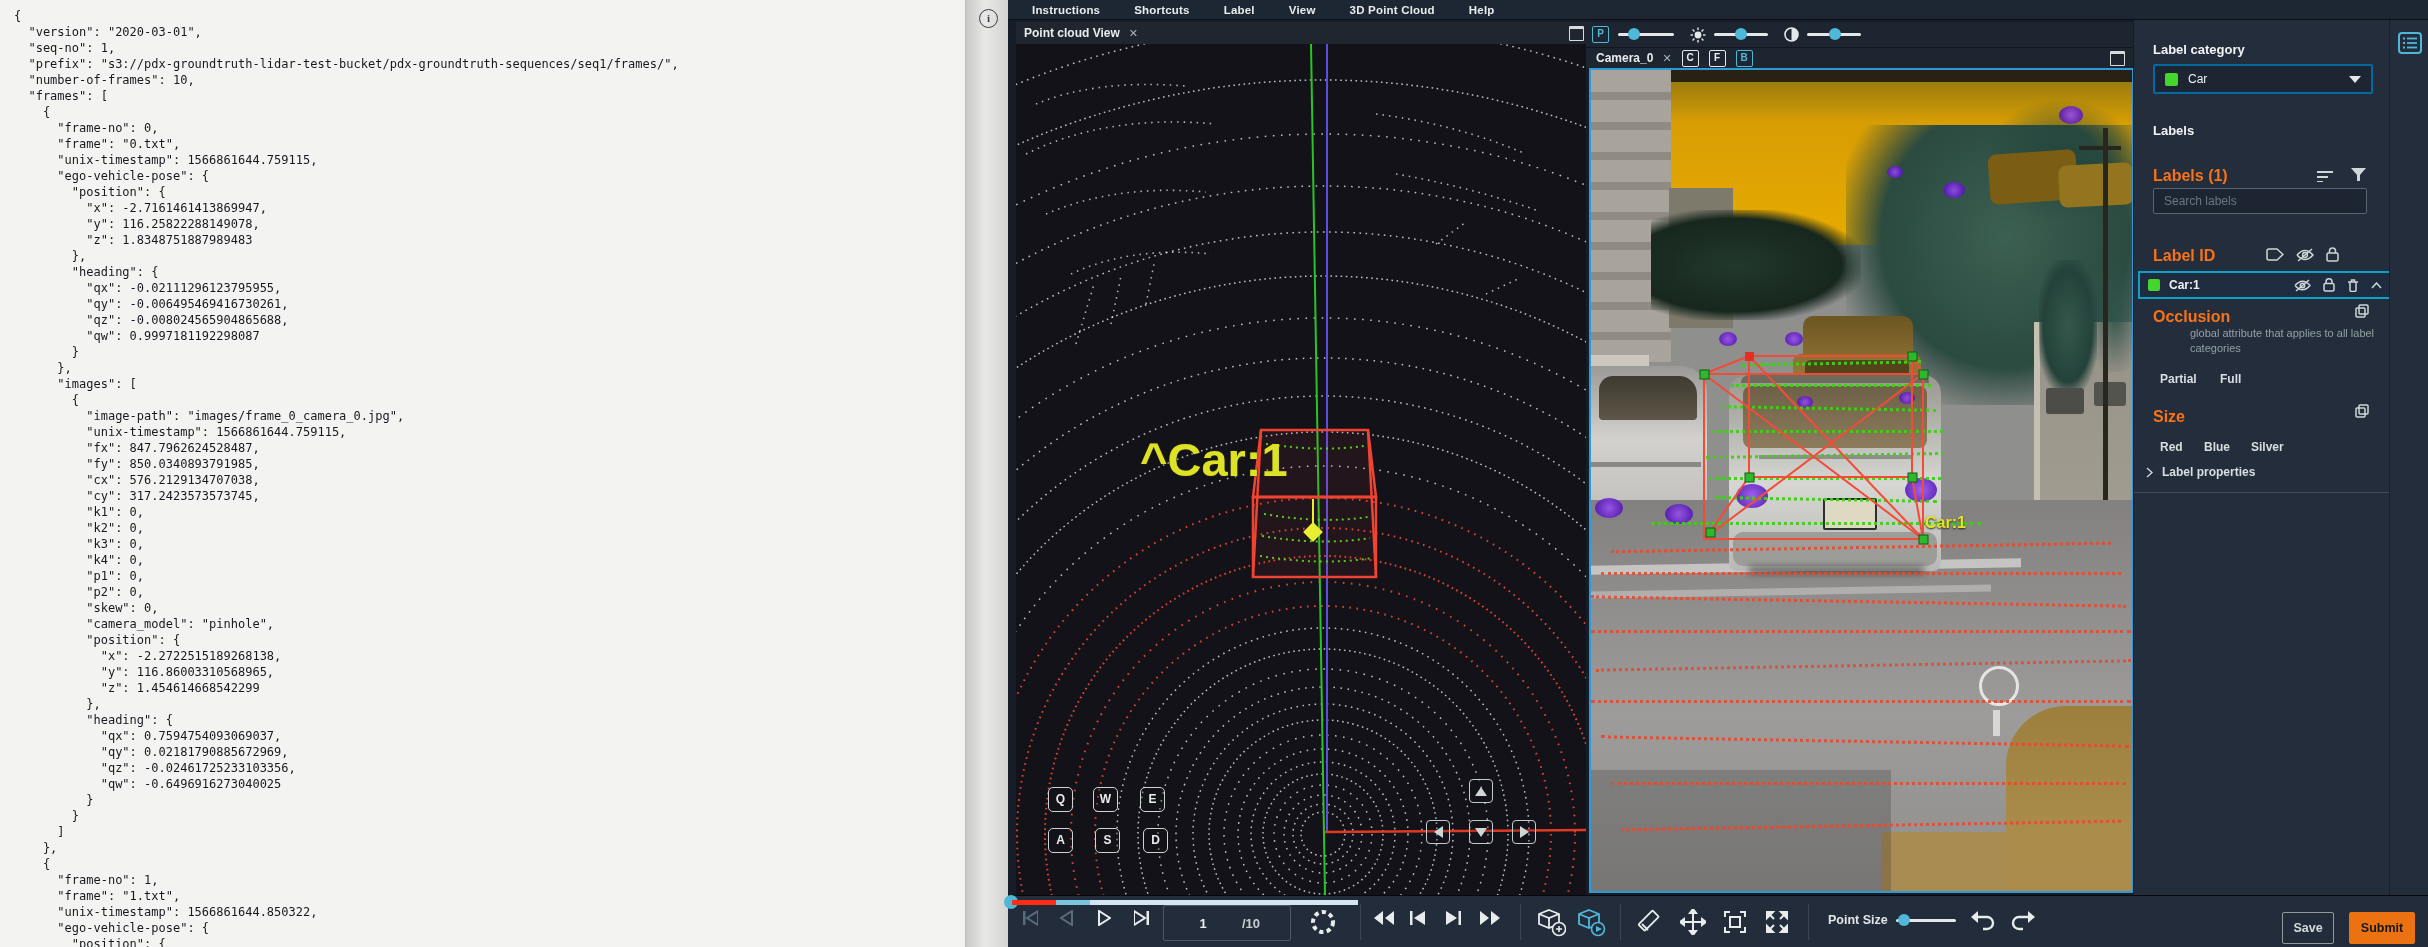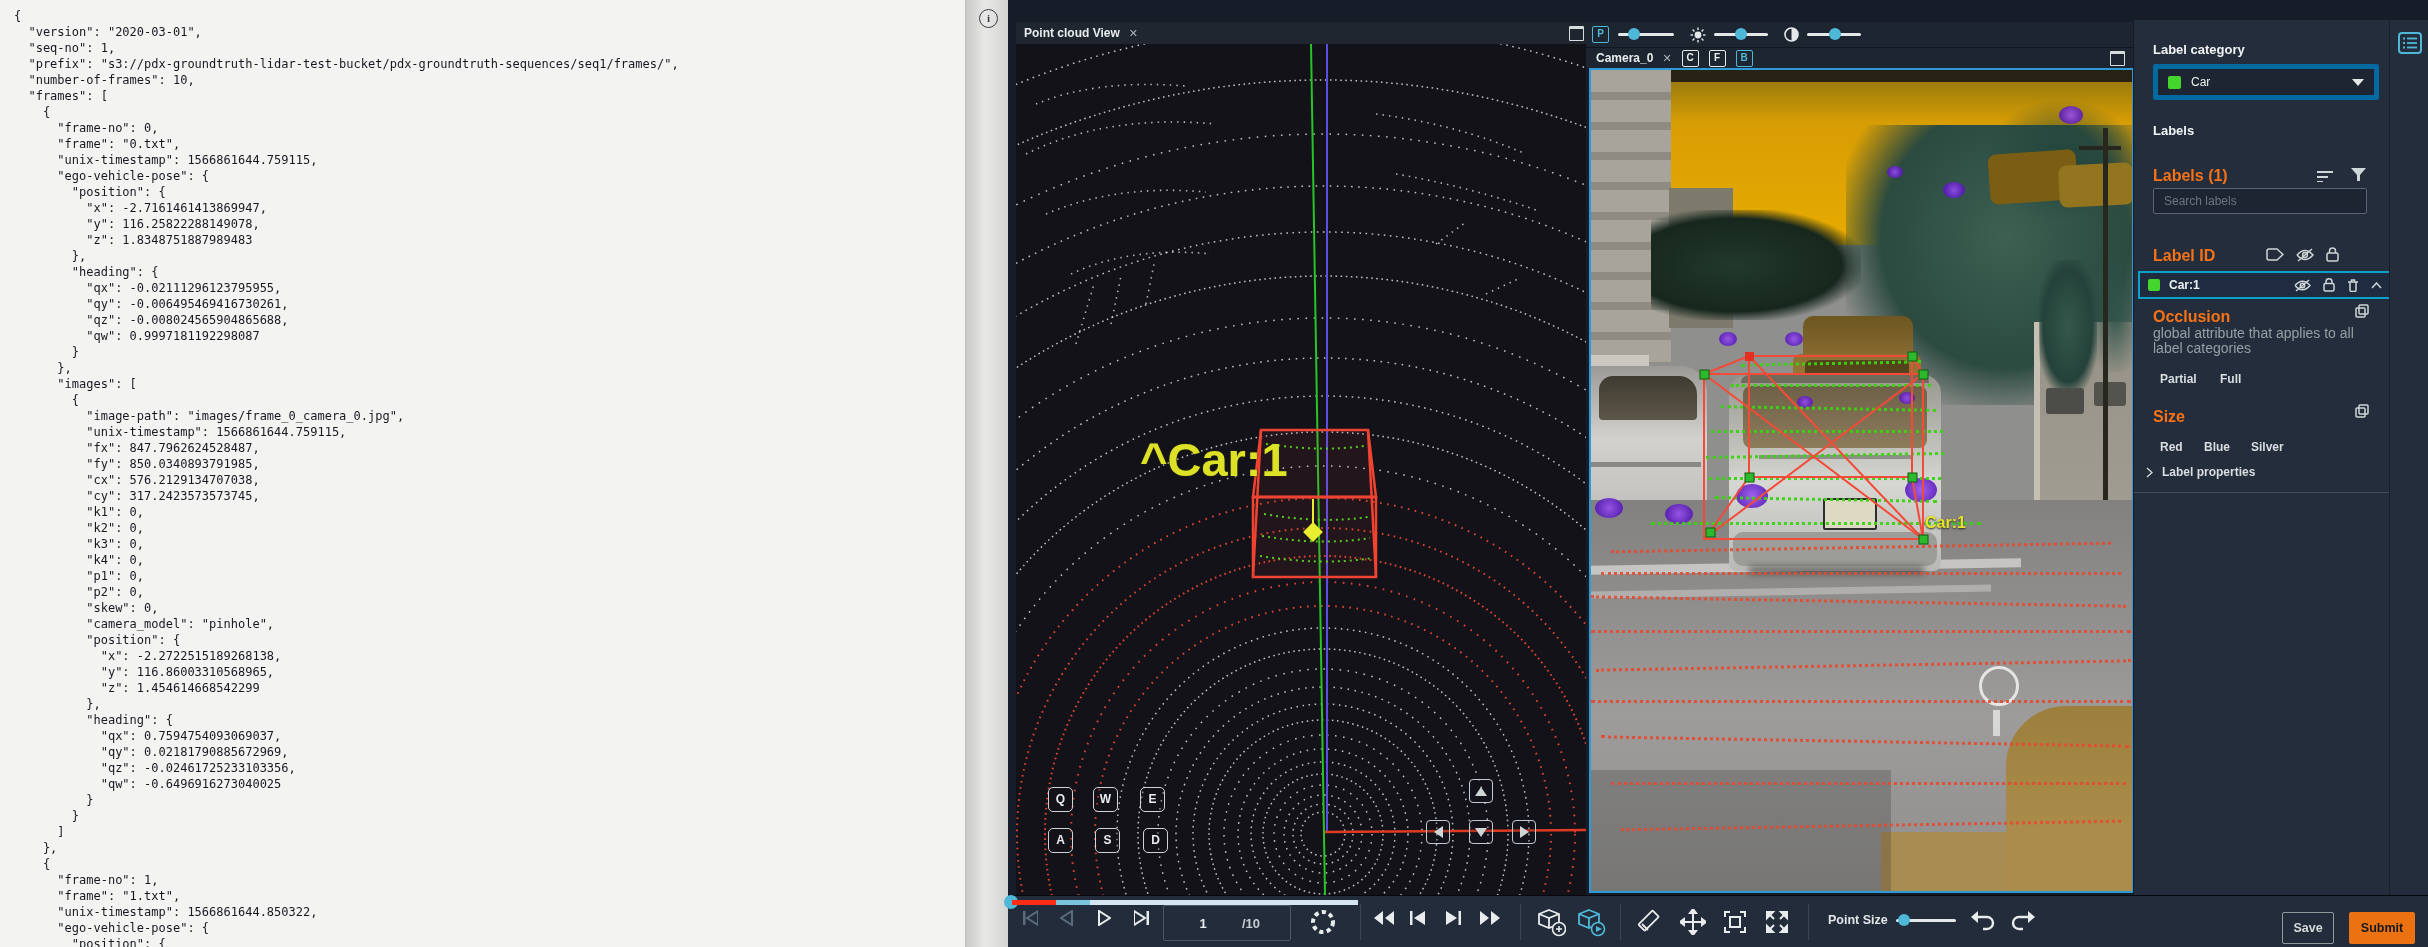--- a/index.html
+++ b/index.html
@@ -35,25 +35,25 @@
   #cam-view{left:1589px;top:68px;width:541px;height:821px;border:2px solid #2e9bd8;background:#8f8f8d;overflow:hidden;}
   .pblob{position:absolute;border-radius:50%;background:radial-gradient(circle,#9a4df5 0%,#5a18c0 70%);opacity:.85;filter:blur(.6px);}
   .gdot{position:absolute;border-top:3px dotted #3ad40e;opacity:.95;}
   .rdot{position:absolute;border-top:3px dotted #e84a2f;opacity:.9;}
   #cam-label{position:absolute;left:334px;top:444px;color:#e8e22c;font-size:16px;font-weight:bold;text-shadow:0 1px 2px #222;}
   
   #sidebar{left:2133px;top:20px;width:256px;height:875px;background:#232d3b;border-left:1px solid #141b25;}
   #side-rail{left:2389px;top:20px;width:39px;height:875px;background:#232d3b;border-left:1px solid #18202c;}
   .side-h1{color:#f2f4f4;font-size:13px;font-weight:bold;}
   .side-h2{color:#f97316;font-size:16px;font-weight:bold;}
-  .side-desc{color:#94a0a5;font-size:14px;line-height:15px;}
+  .side-desc{color:#94a0a5;font-size:11px;line-height:15px;margin-left:37px;}
   .side-opt{color:#d9dee0;font-size:12px;font-weight:bold;}
   .swatch{width:13px;height:13px;background:#44d62c;border-radius:2px;}
   .sideicon{stroke:#cfd6d8;fill:none;stroke-width:1.5;}
-  #cat-select{display:flex;align-items:center;border:5px solid #0369a1;border-radius:2px;background:#1c2531;height:26px;padding:0 10px;}
+  #cat-select{display:flex;align-items:center;border:2px solid #0369a1;border-radius:2px;background:#1c2531;height:26px;padding:0 10px;}
   #label-row{display:flex;align-items:center;border:2px solid #0aa2c9;background:#1f2c40;height:24px;padding:0 8px;}
   #search-box{border:1px solid #5a6473;border-radius:2px;background:#1c2531;height:24px;display:flex;align-items:center;padding:0 8px;}
   #search-box input{background:transparent;border:none;outline:none;color:#aeb8bd;font-size:12px;width:100%;font-family:"Liberation Sans",sans-serif;}
   #search-box input::placeholder{color:#6b7683;}
   
   #bottombar{left:1008px;top:895px;width:1420px;height:52px;background:#222c3a;border-top:1px solid #05080d;}
   .divline{position:absolute;top:8px;width:1px;height:36px;background:#3b4554;}
   .tbtn{position:absolute;display:flex;align-items:center;justify-content:center;}
   .framebox{position:absolute;left:155px;top:9px;width:126px;height:34px;border:1px solid #4d5766;border-radius:2px;display:flex;align-items:center;color:#e9ecec;font-size:13px;font-weight:bold;}
   .awsbtn{position:absolute;top:16px;height:32px;border-radius:2px;font-size:12.5px;font-weight:bold;display:flex;align-items:center;justify-content:center;box-sizing:border-box;}
@@ -126,20 +126,28 @@
       "ego-vehicle-pose": {
         "position": {</pre>
   </div>
 
   <div class="abs" id="gutter-rail">
     <div class="info-circle abs" style="left:13px;top:9px;">i</div>
   </div>
 
   <div class="abs" id="shell"></div>
 
+  <div class="abs" id="menubar">
+    <span class="menu-item">Instructions</span>
+    <span class="menu-item">Shortcuts</span>
+    <span class="menu-item">Label</span>
+    <span class="menu-item">View</span>
+    <span class="menu-item">3D Point Cloud</span>
+    <span class="menu-item">Help</span>
+  </div>
 
   <div class="abs panel-head" id="pc-head">
     <span>Point cloud View</span>
     <span class="xglyph">✕</span>
     <div class="maxicon" style="margin-left:auto;margin-right:10px;"></div>
   </div>
 
   <div class="abs" id="pc-canvas">
     <svg width="570" height="851" style="position:absolute;left:0;top:0;">
       <g id="rings">

